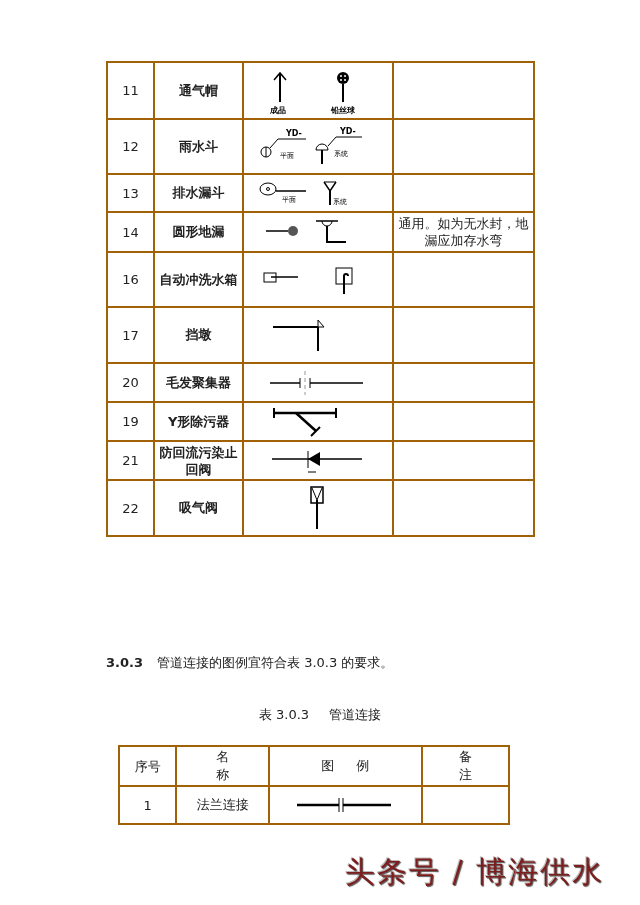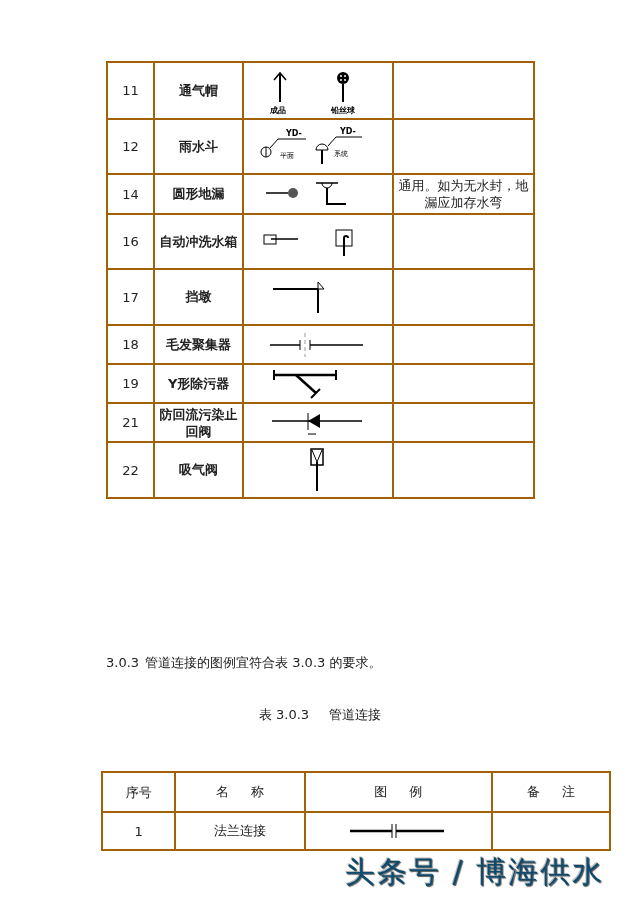--- a/index.html
+++ b/index.html
@@ -7,30 +7,30 @@
          font-family:"DejaVu Sans", sans-serif; color:#222; }
   table { border-collapse:collapse; position:absolute; }
   td { border:2px solid #a16207; text-align:center; vertical-align:middle; font-size:13px; padding:0; }
   #t1 { left:106px; top:61px; width:429px; }
   #t1 td.c1 { width:46px; }
   #t1 td.c2 { width:89px;font-weight:bold; }
   #t1 td.c3 { width:149px; }
   #t1 td.c4 { width:142px; font-size:13px; line-height:17px; }
   .sym { display:block; margin:0 auto; }
   .para { position:absolute; left:106px; top:654px; font-size:13px; }
-  .para b { font-weight:normal; margin-right:6px; }
+  .para b { font-weight:bold; margin-right:14px; }
   .caption { position:absolute; left:0; width:640px; top:706px; text-align:center; font-size:13px; }
   .caption span { margin:4px 10px; }
-  #t2 { left:101px; top:745px; width:510px;margin-top:26px; }
+  #t2 { left:118px; top:745px; width:392px; }
   #t2 td.c1 { width:46px; }
   #t2 td.c2 { width:111px; }
   #t2 td.c3 { width:169px; }
   #t2 td.c4 { width:99px; }
   .spaced { letter-spacing:22px; padding-left:22px; }
-  .watermark { position:absolute; left:345px; top:852px; font-size:30px; color:#0c4a6e;
+  .watermark { position:absolute; left:345px; top:852px; font-size:30px; color:#7f1d1d;
                text-shadow:1px 1px 1px #555, -1px -1px 0 #bbb; letter-spacing:2px; }
 </style>
 </head>
 <body>
 
 <table id="t1">
   <tbody>
       <tr style="height:57px">
     <td class="c1">11</td>
     <td class="c2">通气帽</td>
@@ -62,20 +62,37 @@
         <text x="22" y="34" font-size="7" fill="#000">平面</text>
         <path d="M58,26 a6,6 0 0 1 12,0 z" fill="none" stroke="#000"></path>
         <line x1="64" y1="26" x2="64" y2="40" stroke="#000" stroke-width="2"></line>
         <polyline points="70,22 78,13 104,13" fill="none" stroke="#000"></polyline>
         <text x="82" y="10" font-size="8" font-weight="bold" fill="#000">YD-</text>
         <text x="76" y="32" font-size="7" fill="#000">系统</text>
       </svg>
     </td>
     <td class="c4"></td>
   </tr>
+  <tr style="height:38px">
+    <td class="c1">13</td>
+    <td class="c2">排水漏斗</td>
+    <td class="c3">
+      <svg class="sym" width="120" height="32">
+        <ellipse cx="10" cy="12" rx="8" ry="6" fill="none" stroke="#000"></ellipse>
+        <circle cx="10" cy="12" r="1.5" fill="none" stroke="#000"></circle>
+        <line x1="18" y1="14" x2="48" y2="14" stroke="#000" stroke-width="1.5"></line>
+        <text x="24" y="25" font-size="7" fill="#000">平面</text>
+        <polyline points="66,5 72,14 78,5" fill="none" stroke="#000" stroke-width="1.5"></polyline>
+        <line x1="66" y1="5" x2="78" y2="5" stroke="#000"></line>
+        <line x1="72" y1="14" x2="72" y2="28" stroke="#000" stroke-width="2"></line>
+        <text x="75" y="27" font-size="7" fill="#000">系统</text>
+      </svg>
+    </td>
+    <td class="c4"></td>
+  </tr>
   <tr style="height:40px">
     <td class="c1">14</td>
     <td class="c2">圆形地漏</td>
     <td class="c3">
       <svg class="sym" width="120" height="34">
         <line x1="8" y1="16" x2="30" y2="16" stroke="#000" stroke-width="1.5"></line>
         <circle cx="35" cy="16" r="5" fill="#555"></circle>
         <line x1="58" y1="6" x2="80" y2="6" stroke="#000" stroke-width="1.5"></line>
         <path d="M64,6 a5,5 0 0 0 10,0" fill="none" stroke="#000"></path>
         <polyline points="69,11 69,27 88,27" fill="none" stroke="#000" stroke-width="2"></polyline>
@@ -102,21 +119,21 @@
     <td class="c3">
       <svg class="sym" width="120" height="40">
         <line x1="15" y1="12" x2="60" y2="12" stroke="#000" stroke-width="2"></line>
         <line x1="60" y1="12" x2="60" y2="36" stroke="#000" stroke-width="2"></line>
         <polygon points="60,5 66,12 60,12" fill="none" stroke="#000"></polygon>
       </svg>
     </td>
     <td class="c4"></td>
   </tr>
   <tr style="height:39px">
-    <td class="c1">18</td>
+    <td class="c1">20</td>
     <td class="c2">毛发聚集器</td>
     <td class="c3">
       <svg class="sym" width="120" height="28">
         <line x1="12" y1="14" x2="42" y2="14" stroke="#000" stroke-width="1.5"></line>
         <line x1="42" y1="9" x2="42" y2="19" stroke="#000"></line>
         <line x1="47" y1="2" x2="47" y2="26" stroke="#999" stroke-dasharray="4,3"></line>
         <line x1="52" y1="9" x2="52" y2="19" stroke="#000"></line>
         <line x1="52" y1="14" x2="105" y2="14" stroke="#000" stroke-width="1.5"></line>
       </svg>
     </td>

